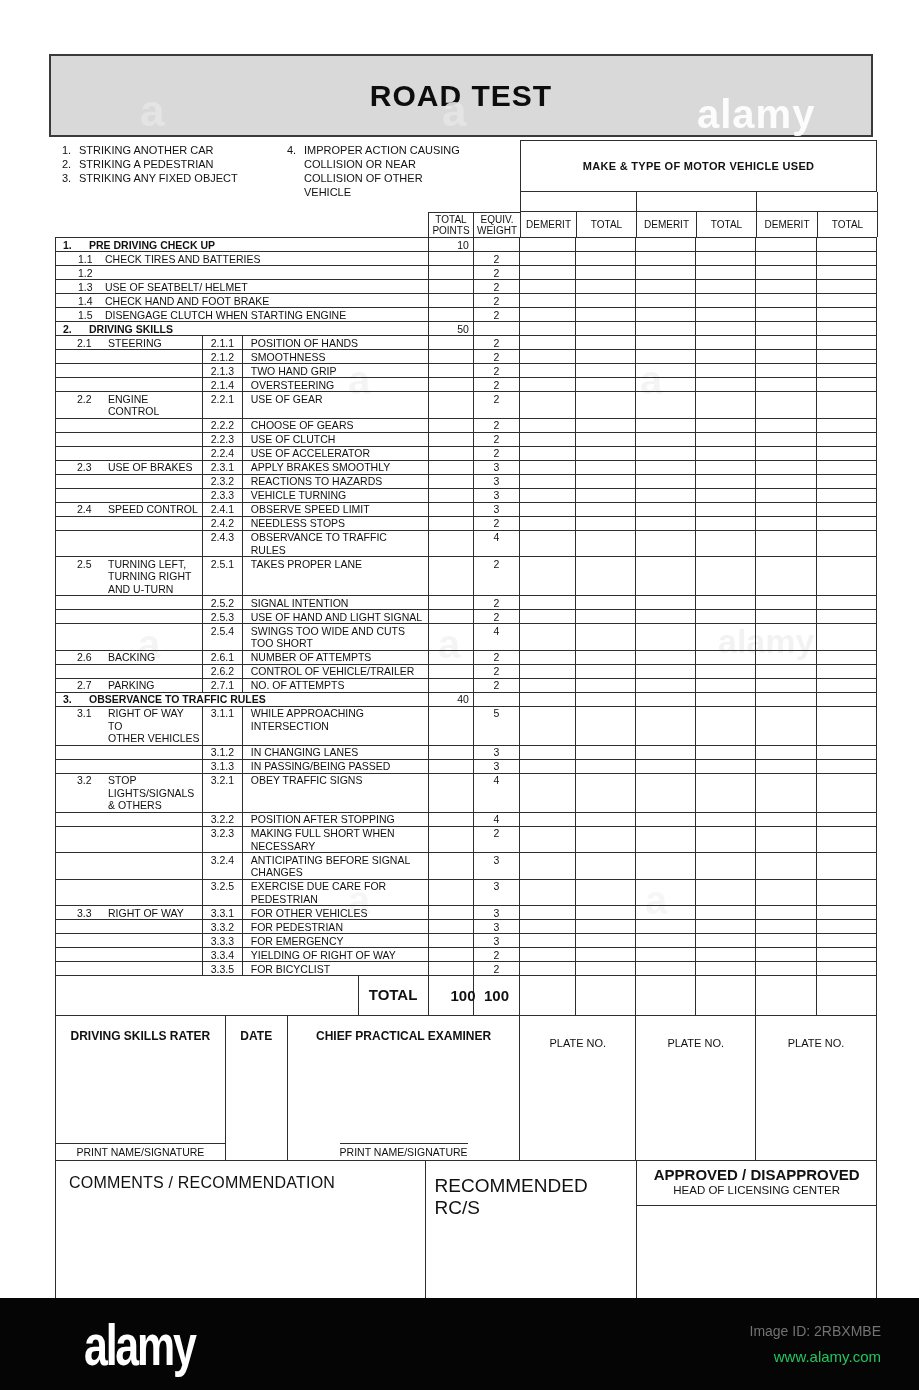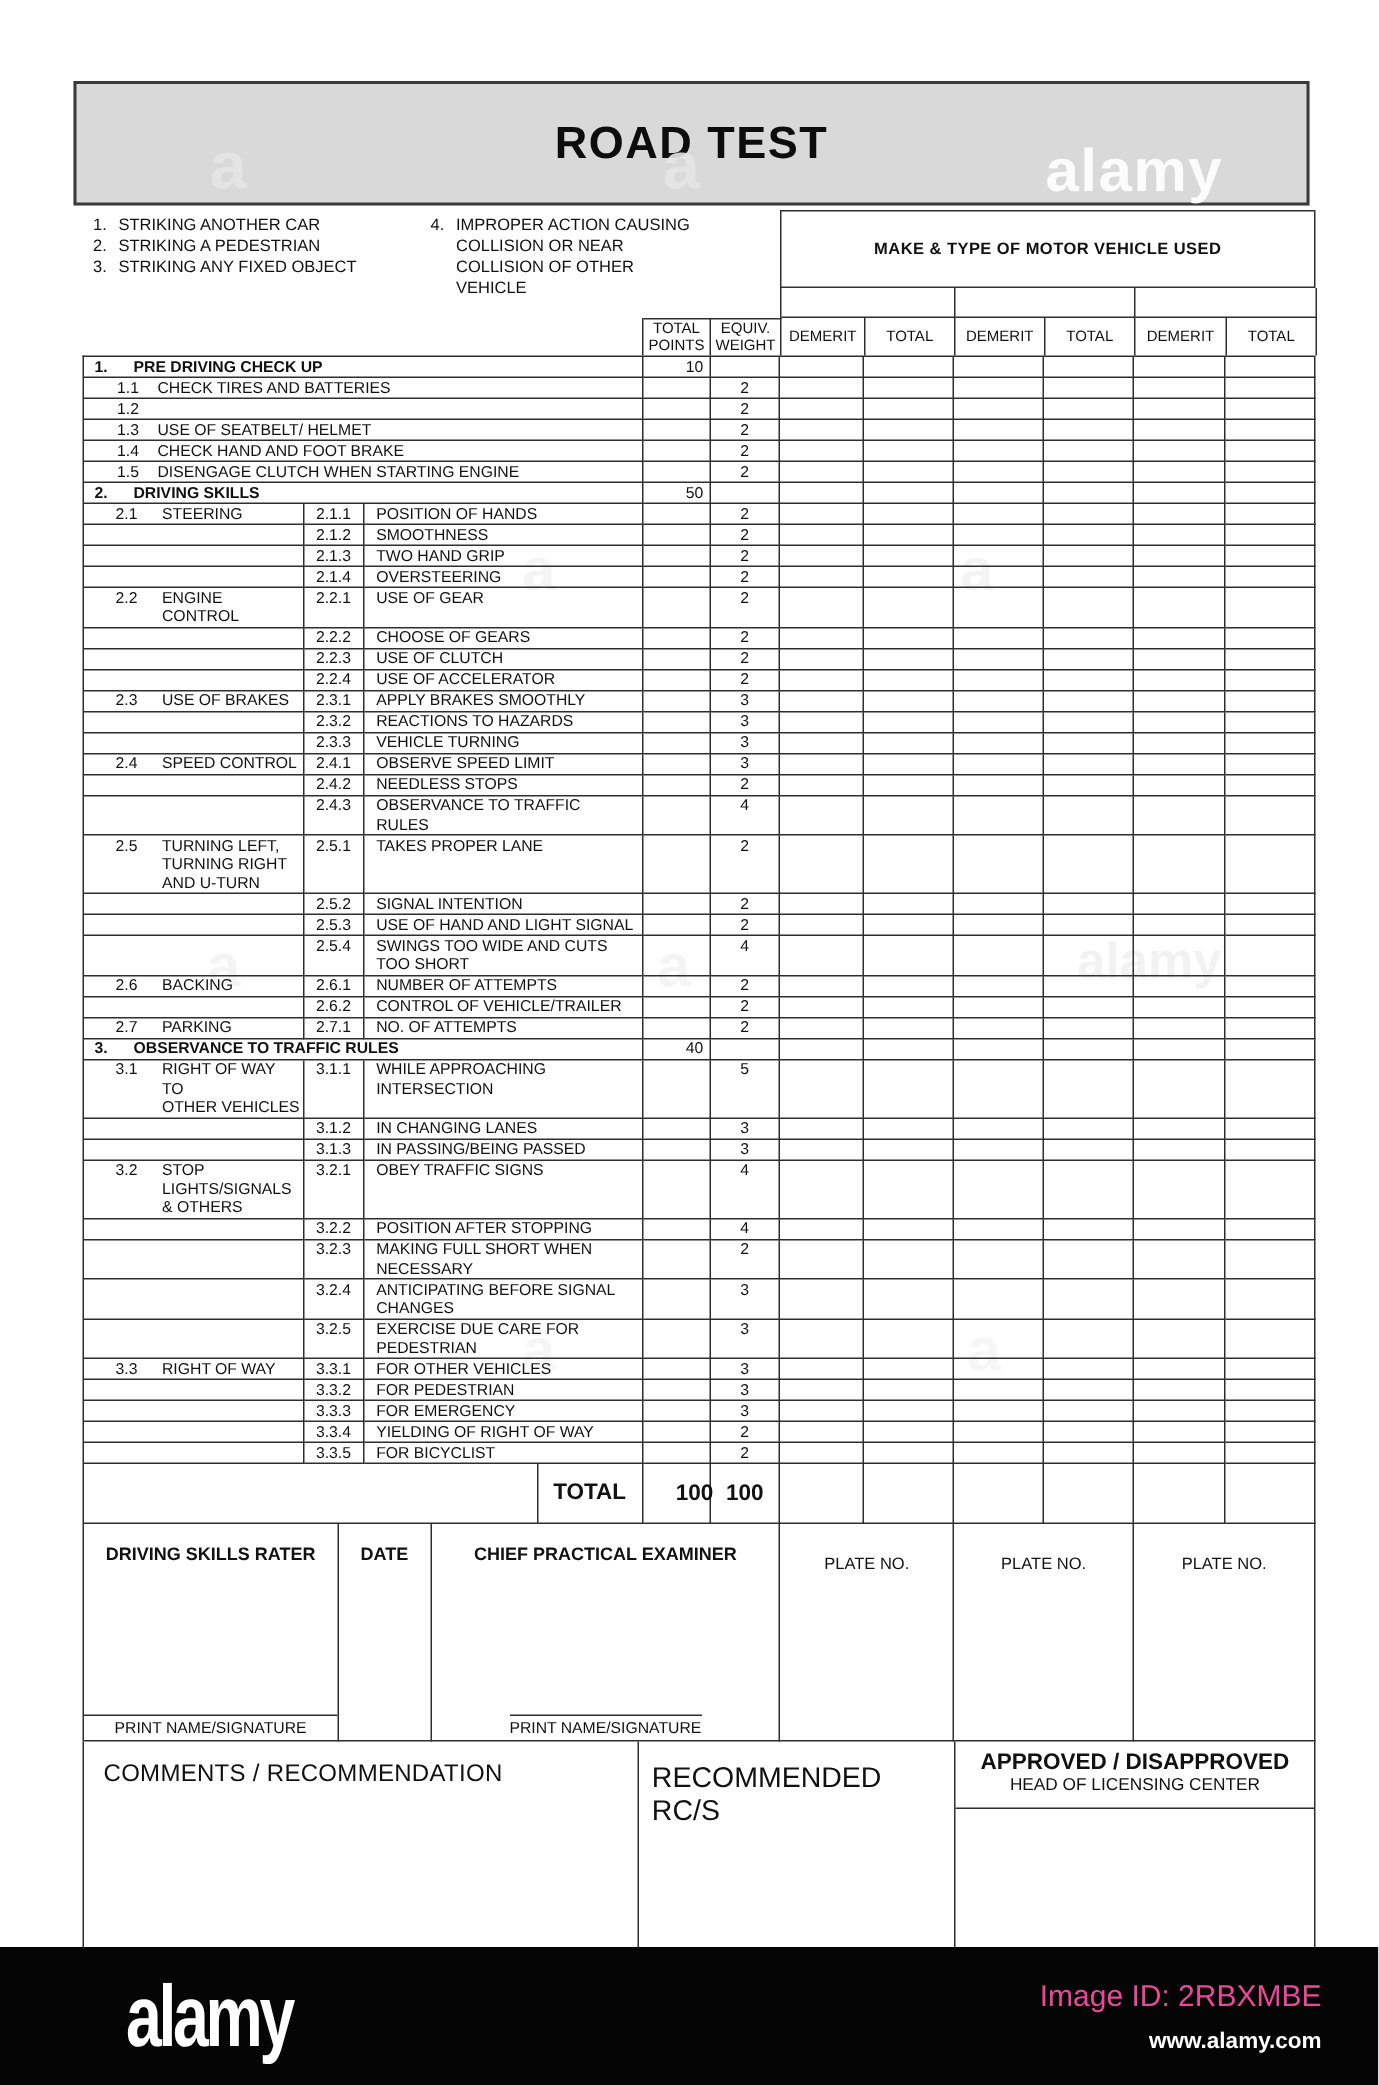--- a/index.html
+++ b/index.html
@@ -89,22 +89,22 @@
   .g6{left:438px;top:622px;font-size:40px;opacity:.10;}
   .g7{left:718px;top:622px;font-size:34px;opacity:.12;}
   .g8{left:348px;top:878px;font-size:40px;opacity:.08;}
   .g9{left:645px;top:878px;font-size:40px;opacity:.08;}
   
   .albar{position:absolute;left:0;top:1298px;width:919px;height:92px;background:#050505;
          display:flex;align-items:center;justify-content:space-between;}
   .allogo{font-size:58px;font-weight:bold;color:#ffffff;margin-left:84px;letter-spacing:-3px;
           transform:scaleX(.74);transform-origin:left center;}
   .alinfo{margin-right:38px;text-align:right;}
-  .alid{font-size:20px;color:#ec4899;}
-  .alurl{font-size:15px;font-weight:bold;color:#ffffff;margin-top:9px;}
+  .alid{font-size:14px;color:#737373;}
+  .alurl{font-size:15px;font-weight:normal;color:#22c55e;margin-top:9px;}
 </style>
 </head>
 <body>
 
 <div id="canvas">
 
   <div class="titlebox">
     <span>ROAD TEST</span>
   </div>
 

